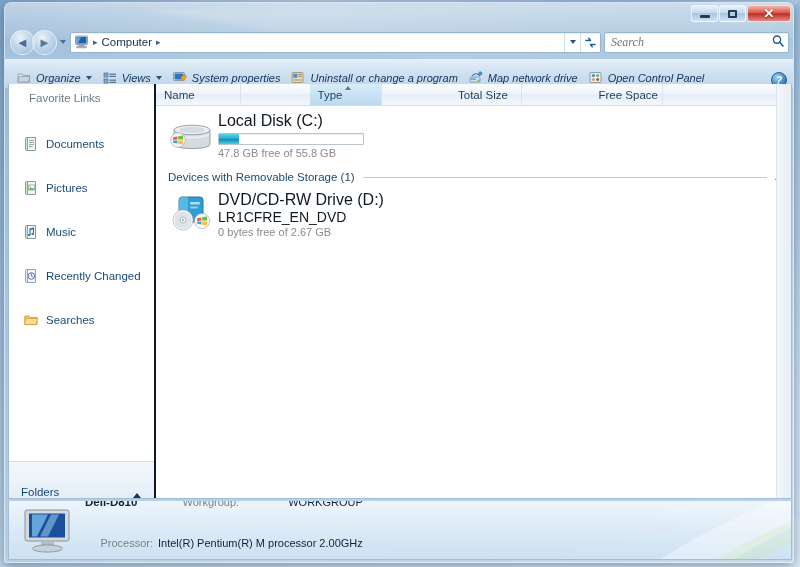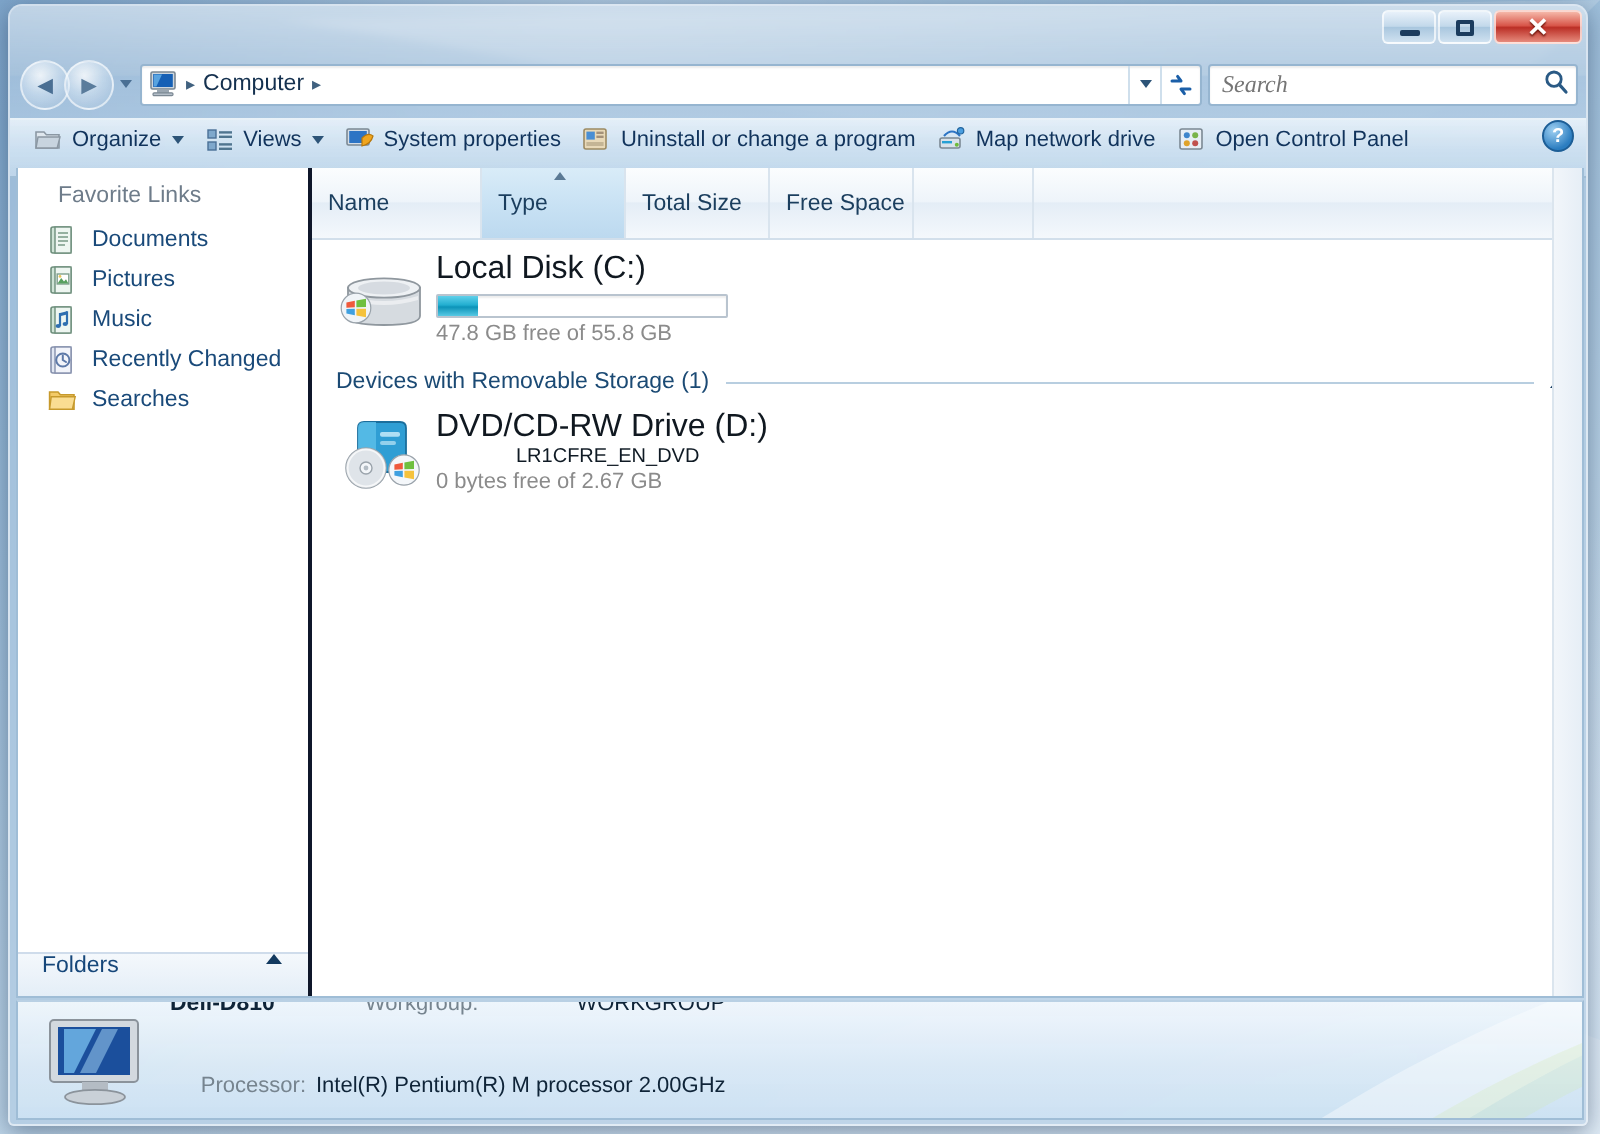--- a/index.html
+++ b/index.html
@@ -151,25 +151,26 @@
     font-family: "Liberation Serif", serif;
     font-style: italic;
     font-size: 12px; color: #7a7a7a;
     padding-left: 6px; background: transparent;
   }
   .search-icon { width: 20px; text-align: center; color: #3a5f82; font-size: 12px; cursor: pointer; }
 
   
   .toolbar {
     position: absolute; left: 0; top: 56px; width: 790px; height: 30px;
-    display: flex; align-items: flex-start;
+    display: flex; align-items: flex-end;
     background: linear-gradient(180deg, rgba(236,244,251,0.85) 0%, rgba(209,227,242,0.88) 50%, rgba(192,215,235,0.92) 100%);
     border-top: 1px solid rgba(255,255,255,0.65);
     border-bottom: 1px solid #9fbdd6;
     padding-left: 6px;
+    font-style: italic;
   }
   .tbitem {
     display: flex; align-items: center; height: 20px;
     padding: 0 5px; cursor: pointer; border-radius: 2px;
     white-space: nowrap;
   }
   .tbicon { width: 16px; height: 16px; margin-right: 4px; position: relative; flex: none; }
   .tblabel { font-size: 11px; color: #11335c; }
   .tbcaret { margin-left: 5px; border-left: 3.5px solid transparent; border-right: 3.5px solid transparent; border-top: 4.5px solid #2d5478; }
   .tbhelp {
@@ -202,54 +203,56 @@
   }
   .fav-title {
     font-size: 11.5px; color: #6e7c8a;
     padding: 8px 0 6px 20px;
   }
   .fav-list { flex: 1; }
   .fav-item {
     display: flex; align-items: center;
     height: 20px; padding-left: 14px;
     cursor: pointer;
+    margin-top: 24px;
   }
   .fav-icon { width: 16px; height: 16px; margin-right: 7px; flex: none; position: relative; }
   .fav-label { font-size: 11.5px; color: #1a4a7a; }
 
   .folders-pane {
-    height: 22px;
+    height: 37px;
     border-top: 1px solid #cfdceb;
     background: linear-gradient(180deg, #f4f8fc 0%, #e4eef7 100%);
-    display: flex; align-items: flex-start;
+    display: flex; align-items: flex-end;
     padding: 0 13px 0 12px;
     cursor: pointer;
   }
   .folders-label { font-size: 11.5px; color: #16477a; flex: 1; }
   .chev-up {
     width: 0; height: 0;
     border-left: 4px solid transparent; border-right: 4px solid transparent;
     border-bottom: 5px solid #12395f;
   }
 
   
   .content {
     flex: 1;
     display: flex; flex-direction: column;
     position: relative;
     background: #ffffff;
   }
 
   
   .colhead {
-    height: 36px;
+    height: 22px;
     display: flex;
     background: linear-gradient(180deg, #fbfdfe 0%, #eef4fa 48%, #e4edf6 50%, #f4f8fc 100%);
     border-bottom: 1px solid #d2dfeb;
     flex: none;
+    justify-content: space-between;
   }
   .col {
     display: flex; align-items: center;
     padding-left: 8px;
     font-size: 11.5px; color: #1b3e5e;
     border-right: 1px solid #d9e4ee;
     cursor: pointer;
     position: relative;
   }
   .col.sorted {
@@ -279,21 +282,21 @@
   }
 
   .drive-row {
     display: flex; align-items: flex-start;
     padding: 4px 0 4px 12px;
     cursor: pointer;
   }
   .drive-icon { width: 46px; height: 40px; flex: none; position: relative; margin-top: 4px; }
   .drive-info { padding-left: 4px; padding-top: 2px; }
   .drive-name { font-size: 16px; color: #101820; }
-  .drive-sub { font-size: 10px; color: #0f1a24; margin-left: 40px; }
+  .drive-sub { font-size: 14px; color: #0f1a24; }
   .drive-free { font-size: 11px; color: #8b8b8b; margin-top: 1px; }
   .bar-outer {
     width: 146px; height: 12px;
     background: #ffffff;
     border: 1px solid #b9c4cf;
     border-radius: 1px;
     margin: 3px 0 2px 0;
     box-shadow: inset 0 1px 1px rgba(0,0,0,0.07);
     overflow: hidden;
   }

